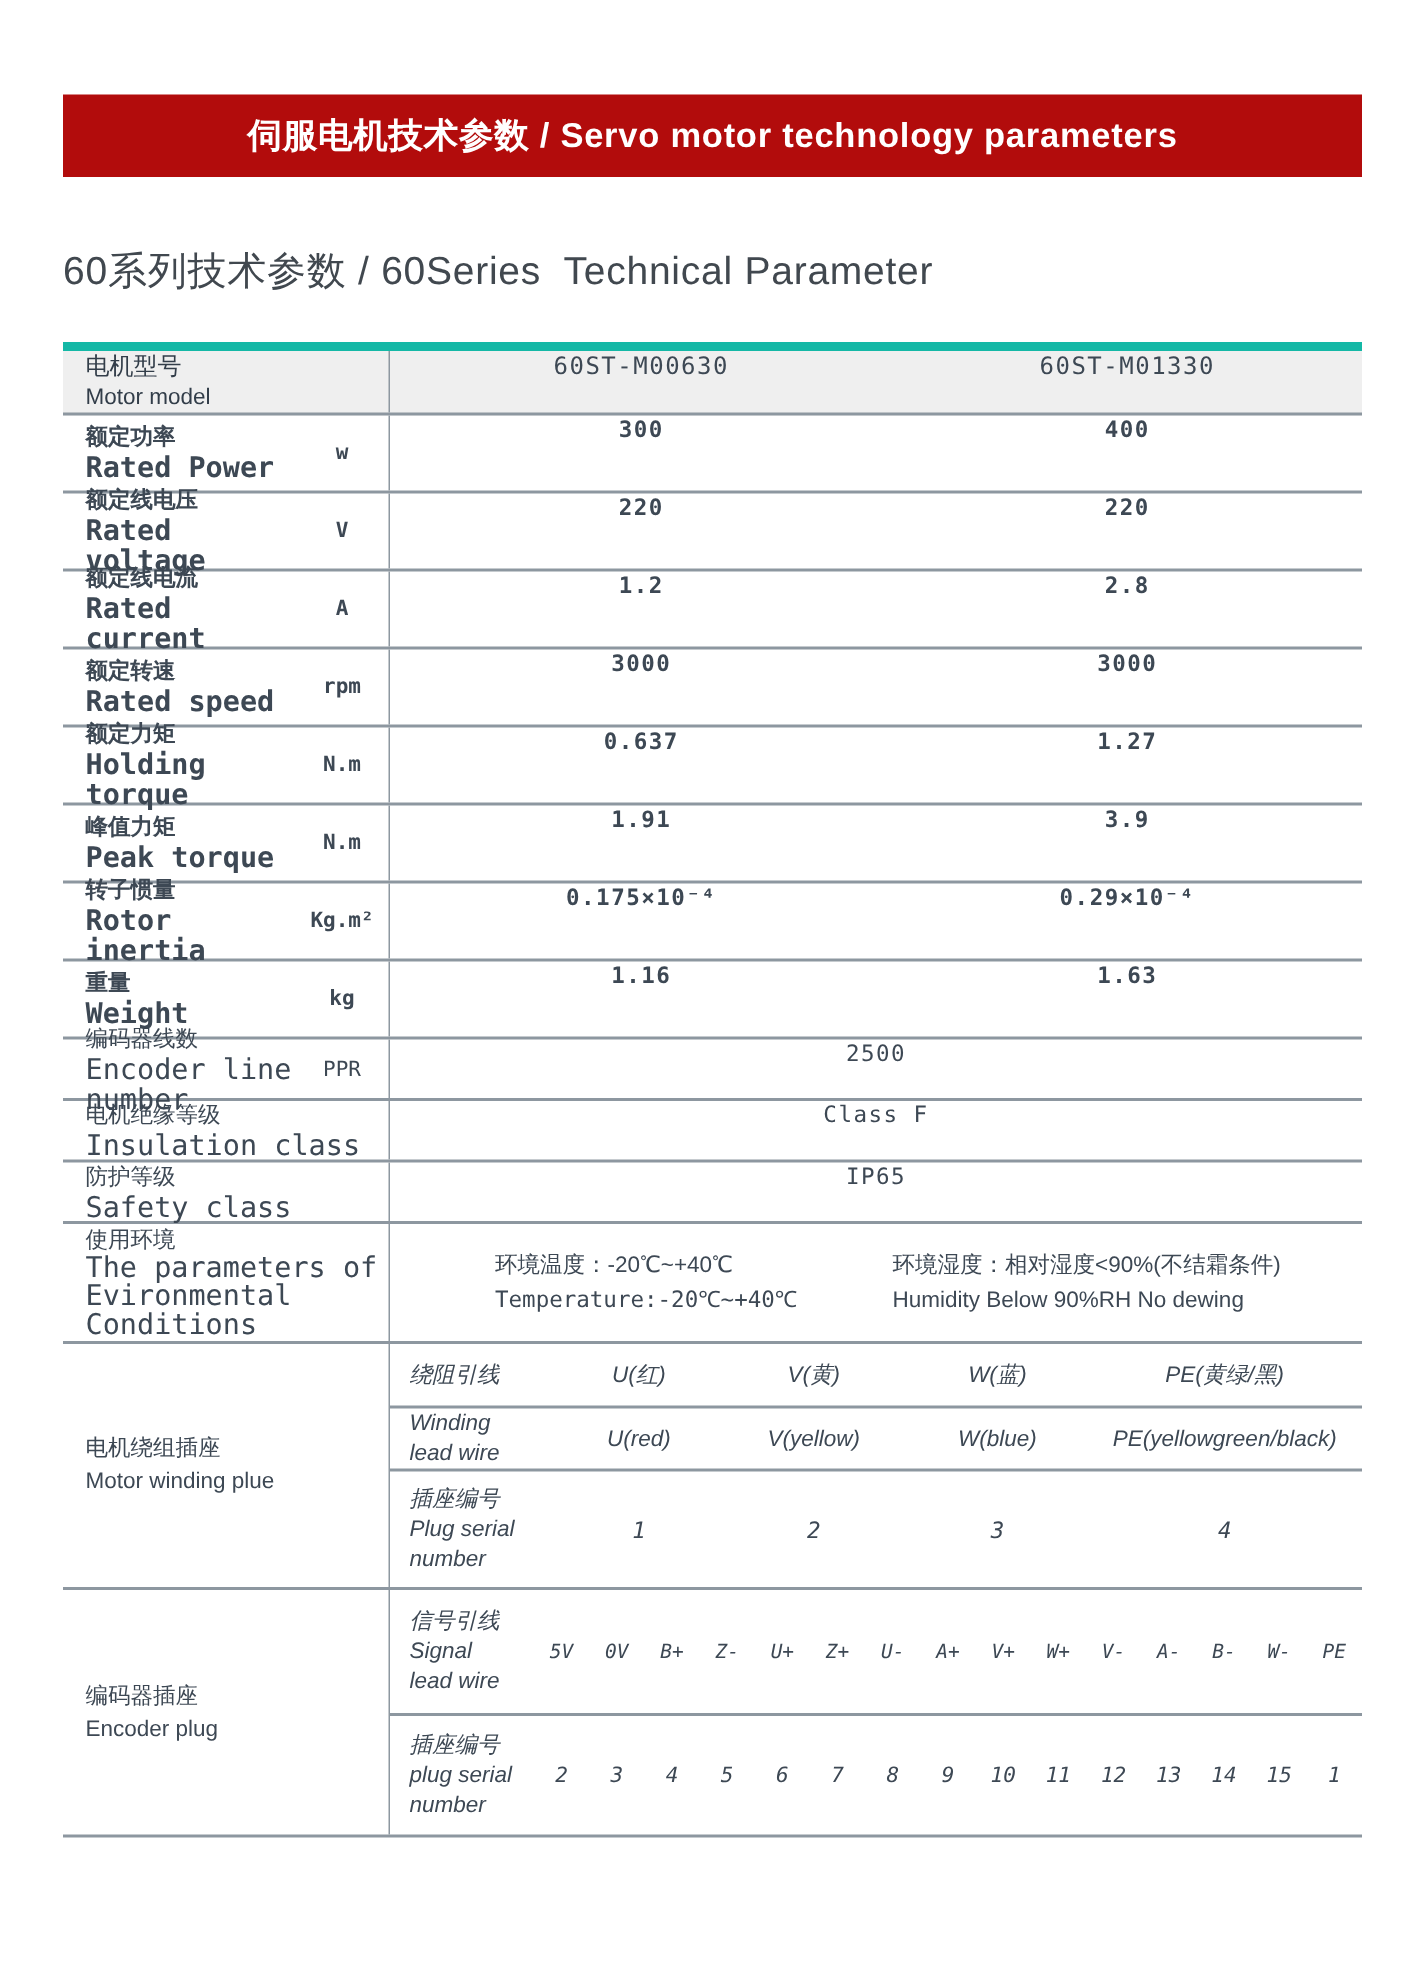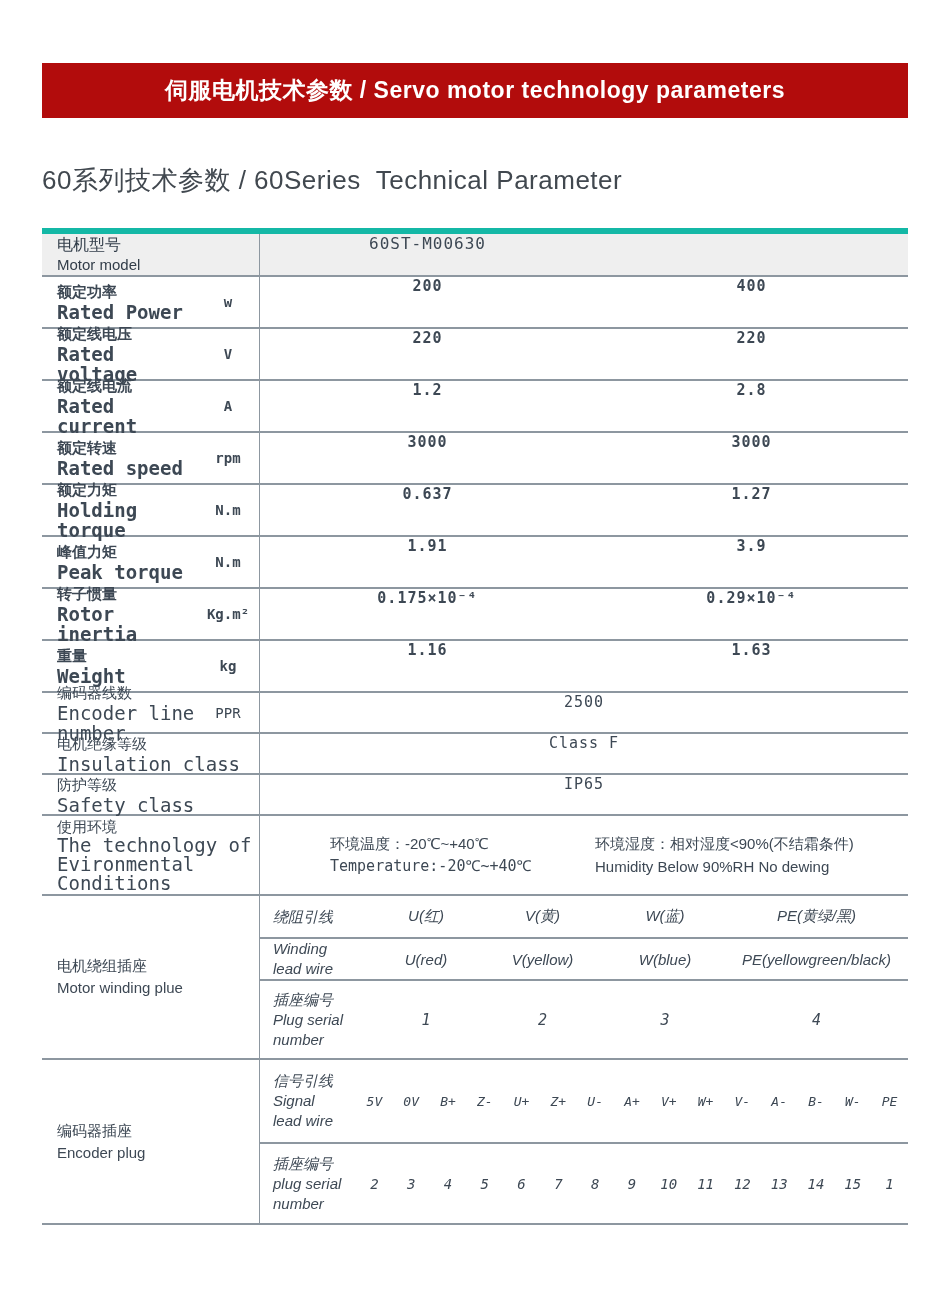--- a/index.html
+++ b/index.html
@@ -100,33 +100,34 @@
 
   <div class="row row-header">
     <div class="lcell">
       <div class="hl">
         <div>电机型号</div>
         <div class="en">Motor model</div>
       </div>
     </div>
     <div class="vals">
       <div class="v v1 mono">60ST-M00630</div>
+      <div class="v v2 mono">60ST-M01330</div>
     </div>
   </div>
 
   <div class="row row-spec">
     <div class="lcell">
       <div class="lbl">
         <div>额定功率</div>
         <div class="en mono">Rated Power</div>
       </div>
       <div class="unit mono">w</div>
     </div>
     <div class="vals">
-      <div class="v v1 mono">200</div>
+      <div class="v v1 mono">300</div>
       <div class="v v2 mono">400</div>
     </div>
   </div>
 
   <div class="row row-spec">
     <div class="lcell">
       <div class="lbl">
         <div>额定线电压</div>
         <div class="en mono">Rated voltage</div>
       </div>
@@ -256,21 +257,21 @@
     </div>
     <div class="vals">
       <div class="vmerged mono">IP65</div>
     </div>
   </div>
 
   <div class="row row-env">
     <div class="lcell">
       <div class="lbl">
         <div>使用环境</div>
-        <div class="en mono">The technology of</div>
+        <div class="en mono">The parameters of</div>
         <div class="en mono">Evironmental Conditions</div>
       </div>
     </div>
     <div class="env-vals">
       <div class="env-temp">
         <div>环境温度：-20℃~+40℃</div>
         <div class="env-en mono">Temperature:-20℃~+40℃</div>
       </div>
       <div class="env-hum">
         <div>环境湿度：相对湿度&lt;90%(不结霜条件)</div>

